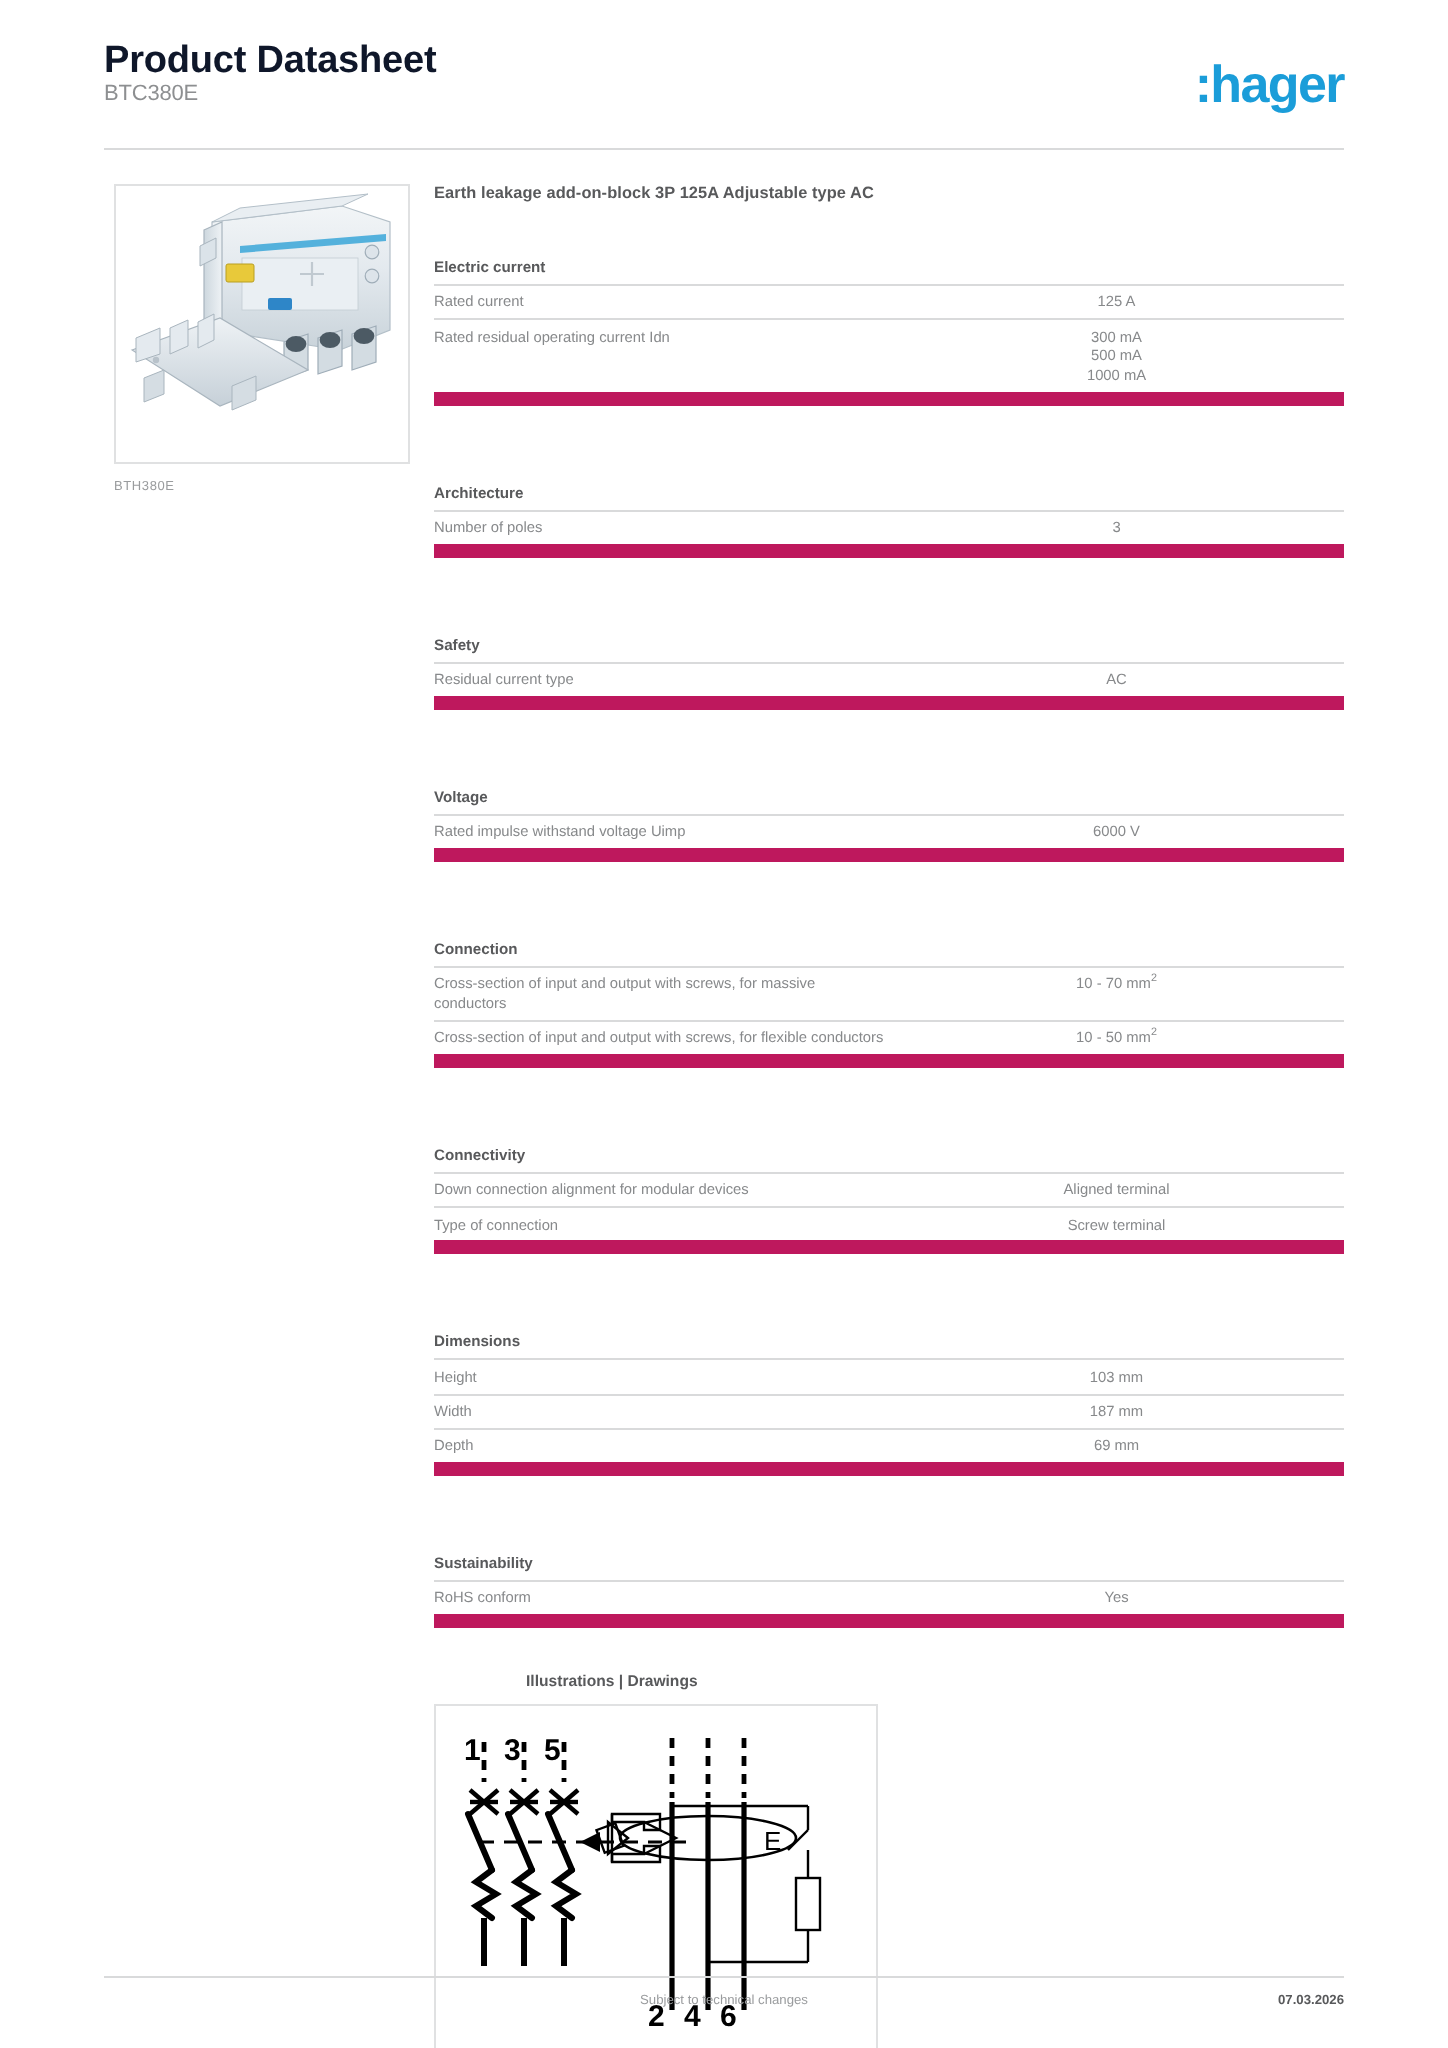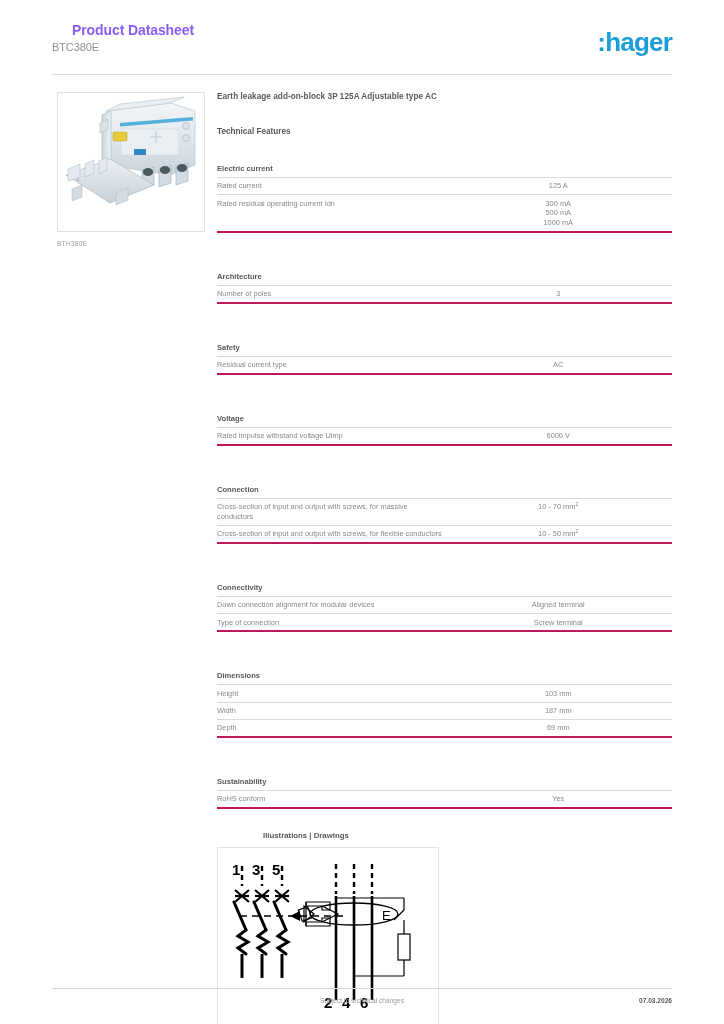--- a/index.html
+++ b/index.html
@@ -23,26 +23,25 @@
 
   
   .header {
     position: absolute;
     left: 52px;
     top: 22px;
     width: 620px;
     height: 50px;
   }
   .doc-title {
-    font-size: 14px;
-    font-weight: bold;
-    color: #8b5cf6;
+    font-size: 19px;
+    font-weight: bold;
+    color: #0f172a;
     letter-spacing: -0.1px;
     line-height: 17px;
-    margin-left: 20px;
   }
   .doc-subtitle {
     font-size: 11px;
     font-weight: normal;
     color: #8d8f91;
     line-height: 17px;
     letter-spacing: -0.1px;
   }
   .logo {
     position: absolute;
@@ -124,21 +123,21 @@
   }
   table.spec tr { }
   table.spec td {
     font-size: 7.4px;
     color: #87898b;
     border-top: 1px solid #d9dadb;
     padding: 3.4px 0 3.2px 0;
     vertical-align: top;
     line-height: 9.6px;
   }
-  table.spec tr:last-child td { border-bottom: 2px solid #be185d; }
+  table.spec tr:last-child td { border-bottom: 7px solid #be185d; }
   td.lbl { text-align: left; }
   td.val { text-align: center; white-space: pre-line; }
   .sup { font-size: 5.4px; vertical-align: super; line-height: 0; }
 
   
   .illus-title {
     font-size: 7.8px;
     font-weight: bold;
     color: #58595b;
     margin-top: 22px;
@@ -253,21 +252,20 @@
         <path d="M58 100 L70 95 L70 107 L58 112 Z" fill="#d5dde3" stroke="#a9b5be" stroke-width="0.5"></path>
         <circle cx="20" cy="87" r="1.6" fill="#b8c2ca"></circle>
       </svg>
     </div>
     <div class="product-caption">BTH380E</div>
   </div>
 
   <div class="main">
 
     <div class="product-name">Earth leakage add-on-block 3P 125A Adjustable type AC</div>
-    <div class="tech-features">Technical Features</div>
 
     <div id="sections-container">
         <div class="section">
           <div class="section-title">Electric current</div>
           <table class="spec">
             <tbody>
               <tr>
                 <td class="lbl">Rated current</td>
                 <td class="val">125 A</td>
               </tr>

